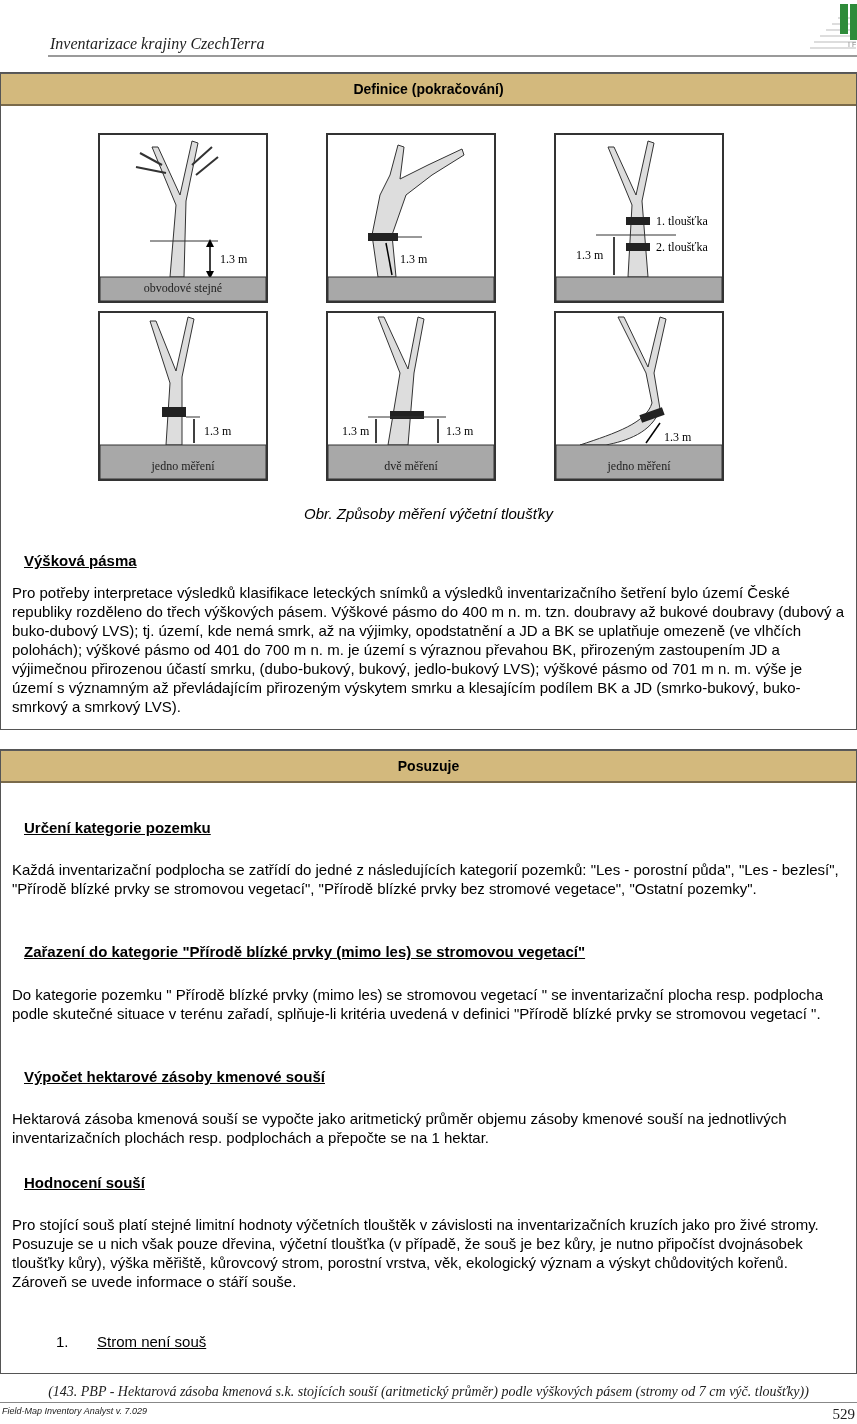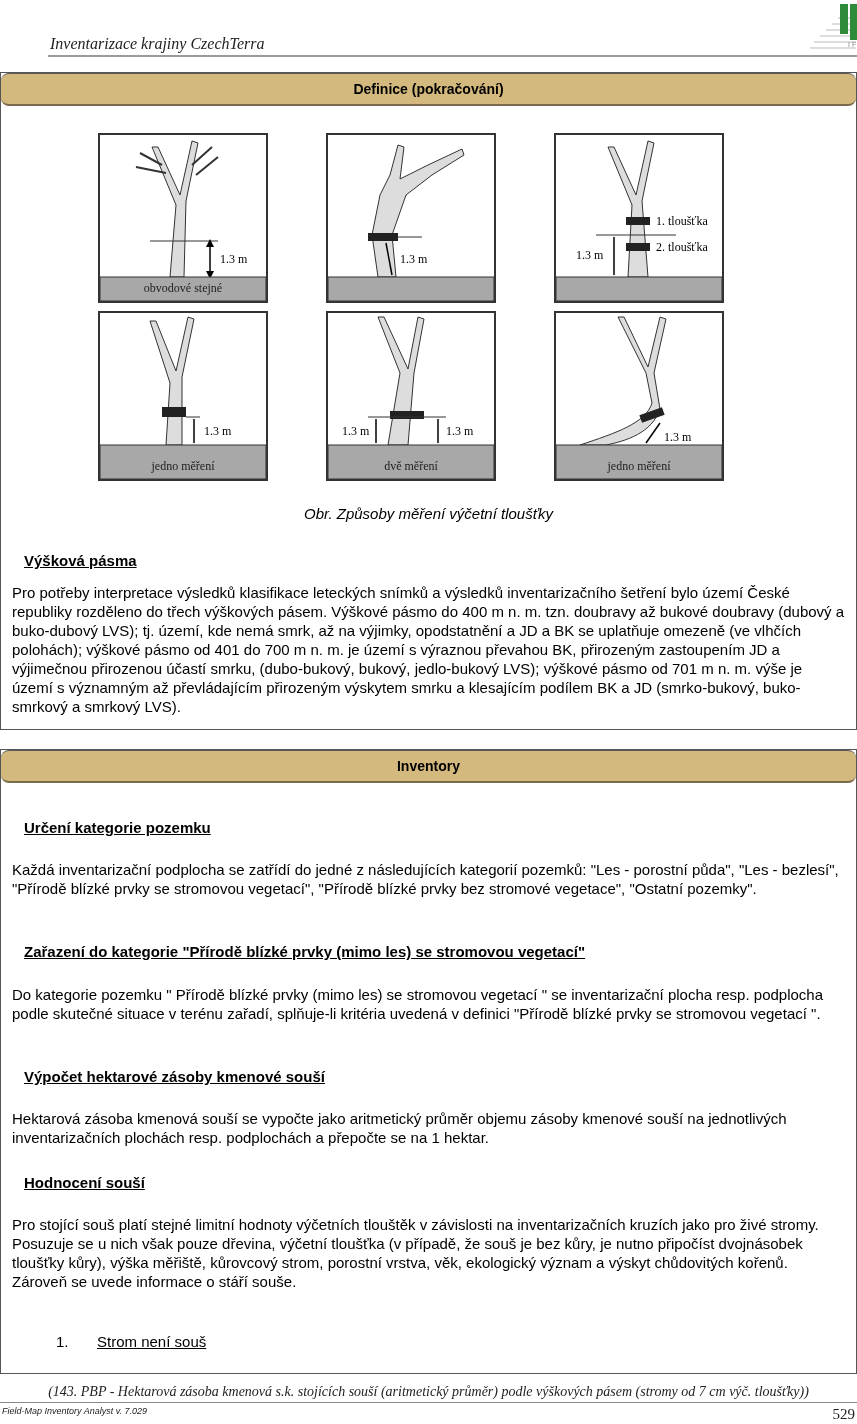--- a/index.html
+++ b/index.html
@@ -4,21 +4,21 @@
   <style>
     html, body { margin: 0; padding: 0; background: #ffffff; }
     body { width: 857px; height: 1424px; position: relative; overflow: hidden; font-family: "Liberation Sans", sans-serif; color: #000; }
 
     .page-header { position: absolute; left: 0; top: 0; width: 857px; height: 58px; margin-left: 48px; }
     .doc-title { position: absolute; left: 2px; top: 35px; font-family: "Liberation Serif", serif; font-style: italic; font-size: 16px; color: #222; }
     .header-rule { position: absolute; left: 0; top: 55px; width: 857px; height: 2px; background: #9a9a9a; }
     .logo { position: absolute; left: 760px; top: 2px; width: 94px; height: 52px; }
 
     .section { position: absolute; left: 0; width: 855px; border: 1px solid #555; background: #fff; }
-    .section-head { height: 30px; background: #d3b97d; border-bottom: 2px solid #7a6a4a; border-top: 1px solid #5a5a5a; display: flex; align-items: center; justify-content: center; font-weight: bold; font-size: 14px; border-radius: 8px; }
+    .section-head { height: 30px; background: #d3b97d; border-bottom: 2px solid #7a6a4a; border-top: 1px solid #5a5a5a; display: flex; align-items: center; justify-content: center; font-weight: bold; font-size: 14px; }
     .sec1 { top: 72px; height: 656px; }
     .sec2 { top: 749px; height: 623px; }
 
     .figure-grid { position: absolute; left: 97px; top: 60px; width: 652px; height: 350px; }
     .panel { position: absolute; width: 170px; height: 170px; border: 2px solid #333; background: #fff; box-sizing: border-box; overflow: hidden; }
     .panel svg { position: absolute; left: 0; top: 0; }
     .panel-label { position: absolute; left: 0; bottom: 0; width: 100%; height: 26px; display: flex; align-items: center; justify-content: center; font-family: "Liberation Serif", serif; font-size: 12px; color: #222; }
 
     .caption { position: absolute; left: 0; width: 855px; top: 432px; text-align: center; font-style: italic; font-size: 15px; }
 
@@ -139,21 +139,21 @@
       <div class="panel-label">jedno měření</div>
     </div>
   </div>
 
   <div class="caption">Obr. Způsoby měření výčetní tloušťky</div>
   <div class="h-under" style="top:479px;">Výšková pásma</div>
   <div class="para" style="top:510px;">Pro potřeby interpretace výsledků klasifikace leteckých snímků a výsledků inventarizačního šetření bylo území České republiky rozděleno do třech výškových pásem. Výškové pásmo do 400 m n. m. tzn. doubravy až bukové doubravy  (dubový a buko-dubový LVS); tj. území, kde nemá smrk, až na výjimky, opodstatnění a JD a BK se uplatňuje omezeně (ve vlhčích polohách); výškové pásmo od 401 do 700 m n. m. je území s výraznou převahou BK, přirozeným zastoupením JD a výjimečnou přirozenou účastí smrku, (dubo-bukový, bukový, jedlo-bukový LVS); výškové pásmo od 701 m n. m. výše je území s významným až převládajícím přirozeným výskytem smrku a klesajícím podílem BK a JD (smrko-bukový, buko-smrkový a smrkový LVS).</div>
 </div>
 
 <div class="section sec2">
-  <div class="section-head">Inventory</div>
+  <div class="section-head">Posuzuje</div>
 
   <div class="h-under" style="top:69px;">Určení kategorie pozemku</div>
   <div class="para" style="top:110px;">Každá inventarizační podplocha se zatřídí do jedné z následujících kategorií pozemků: "Les - porostní půda", "Les - bezlesí", "Přírodě blízké prvky se stromovou vegetací", "Přírodě blízké prvky bez stromové vegetace", "Ostatní pozemky".</div>
 
   <div class="h-under" style="top:193px;">Zařazení do kategorie "Přírodě blízké prvky (mimo les) se stromovou vegetací"</div>
   <div class="para" style="top:235px;">Do kategorie pozemku " Přírodě blízké prvky (mimo les) se stromovou vegetací " se inventarizační plocha resp. podplocha podle skutečné situace v terénu zařadí, splňuje-li kritéria uvedená v definici "Přírodě blízké prvky se stromovou vegetací ".</div>
 
   <div class="h-under" style="top:318px;">Výpočet hektarové zásoby kmenové souší </div>
   <div class="para" style="top:359px;">Hektarová zásoba kmenová souší se vypočte jako aritmetický průměr objemu zásoby kmenové souší na jednotlivých inventarizačních plochách resp. podplochách a přepočte se na 1 hektar.</div>
 

